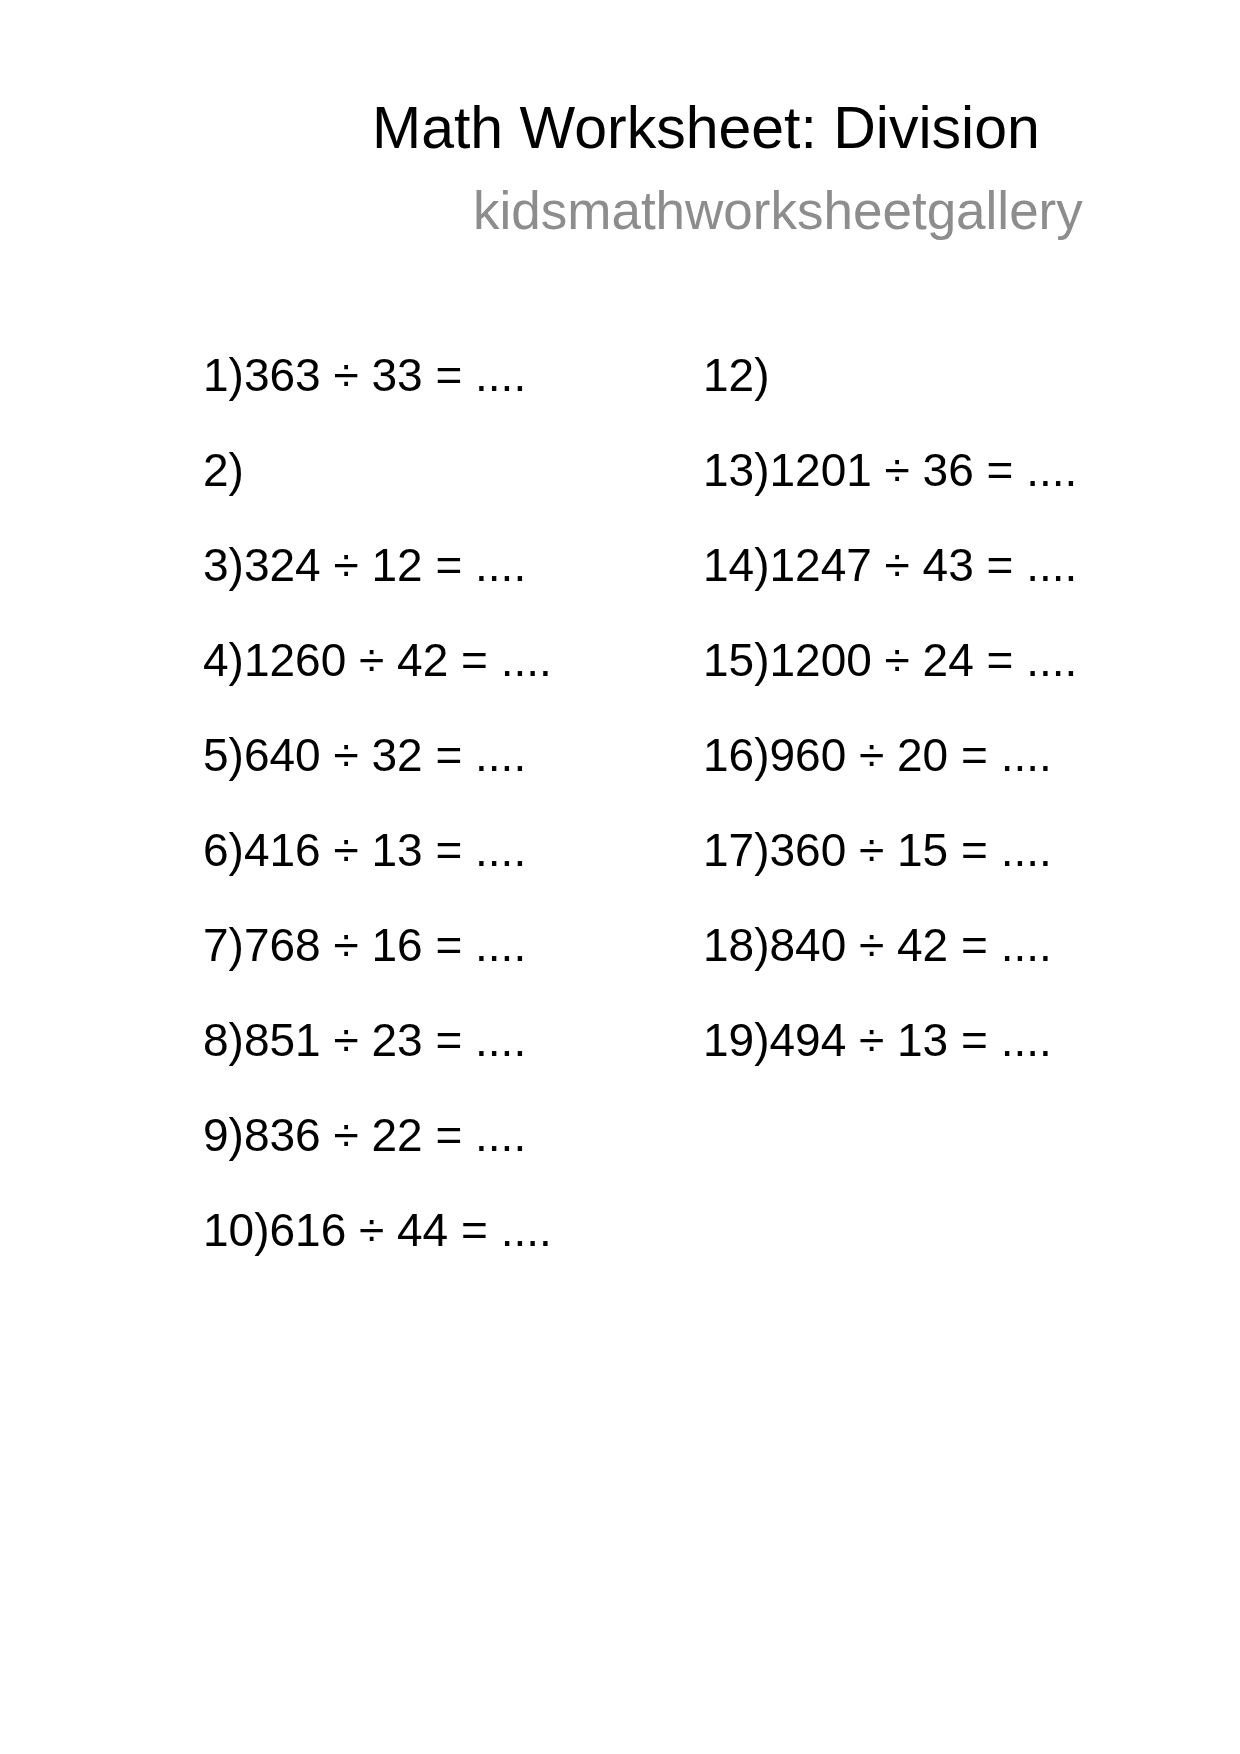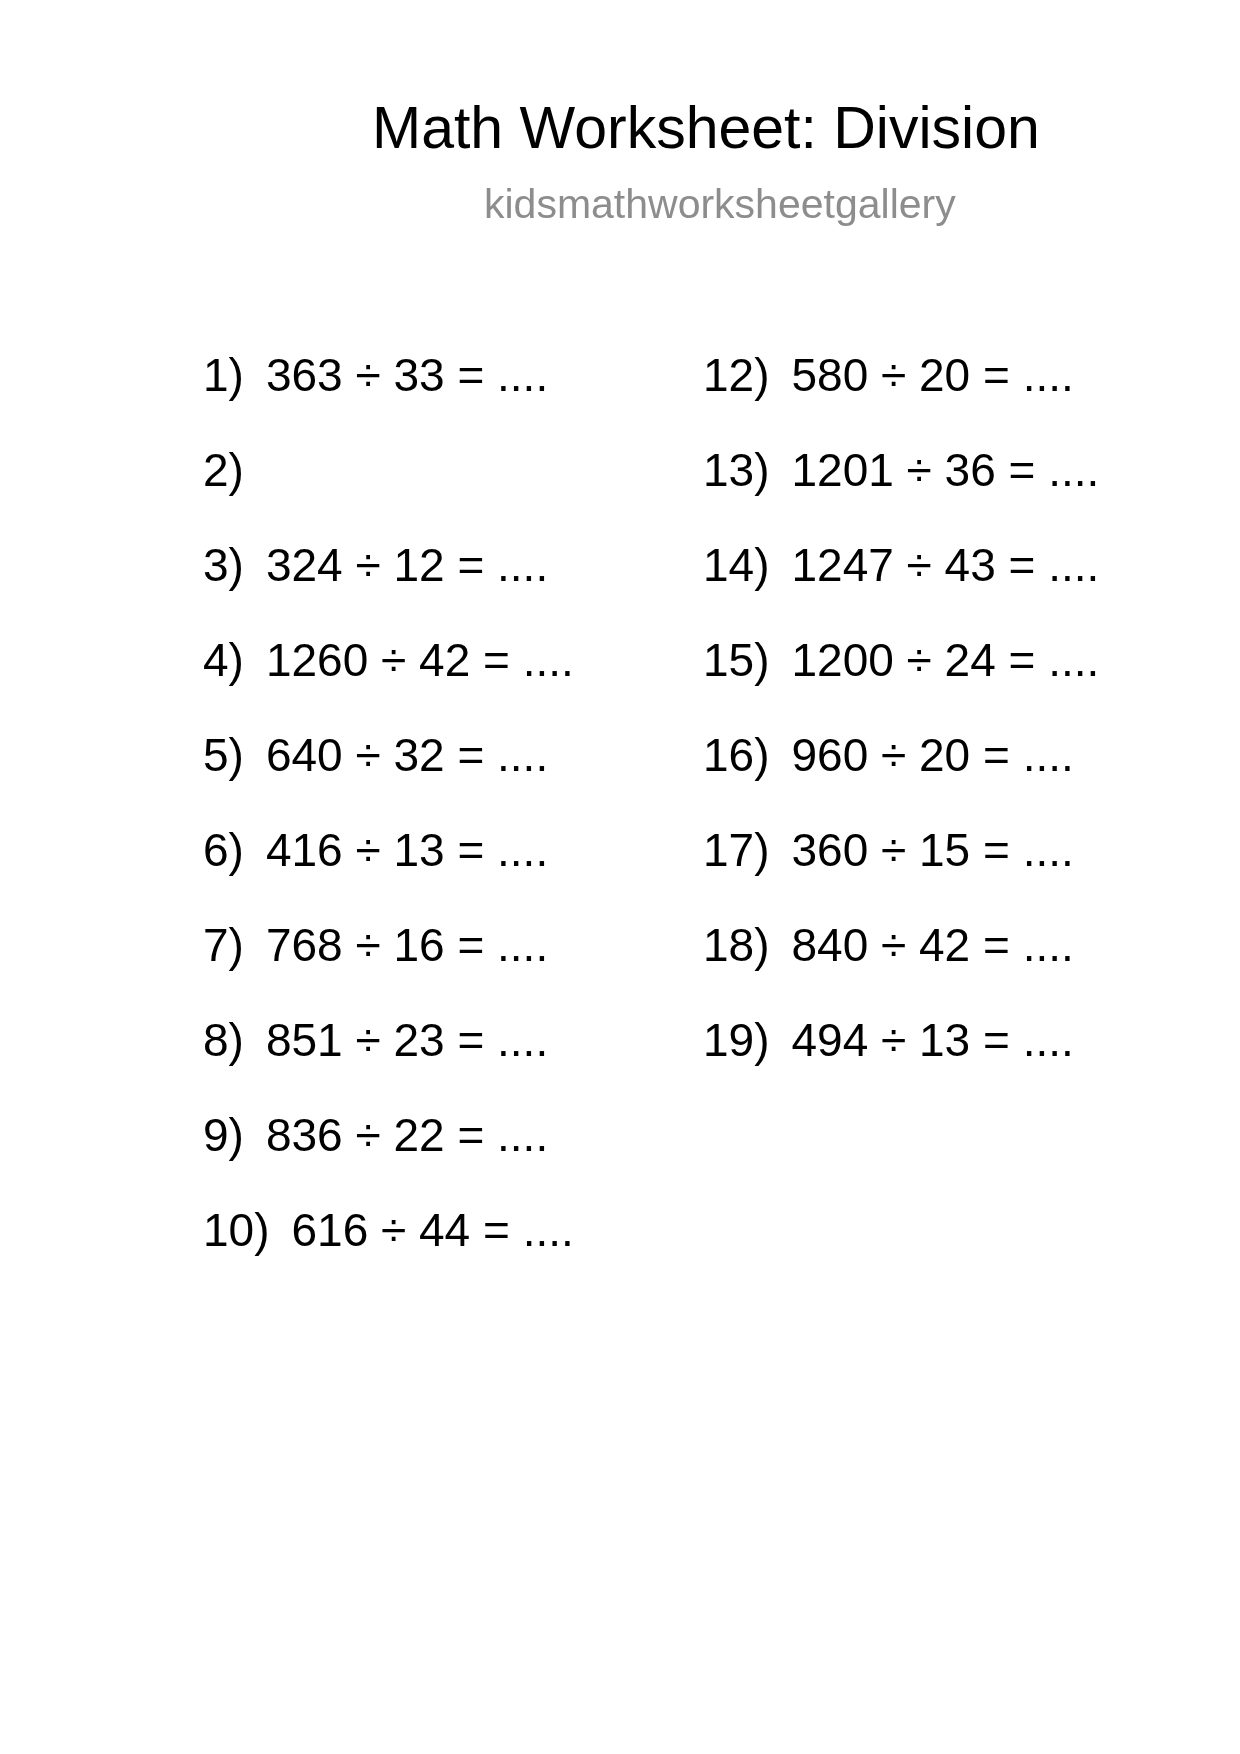--- a/index.html
+++ b/index.html
@@ -25,23 +25,23 @@
     position: absolute;
     left: 372px;
     top: 99px;
     font-size: 59px;
     line-height: 1;
     color: var(--title-text);
     white-space: nowrap;
   }
   .subtitle {
     position: absolute;
-    left: 484px;
+    left: 473px;
     top: 184px;
-    font-size: 41px;
+    font-size: 53px;
     line-height: 1;
     color: var(--subtitle-text);
     white-space: nowrap;
   }
   .problem-col {
     position: absolute;
     top: 327px;
     display: flex;
     flex-direction: column;
   }
@@ -49,21 +49,21 @@
   .problem-col.right { left: 703px; }
   .problem-row {
     height: 95px;
     display: flex;
     align-items: center;
     font-size: 46px;
     color: var(--problem-text);
     white-space: nowrap;
   }
   .problem-row .num { display: inline-block; }
-  .problem-row .expr { display: inline-block; margin-left: 22px; }
+  .problem-row .expr { display: inline-block; }
 </style>
 </head>
 <body>
 
 <div class="page">
 
   <div class="title">Math Worksheet: Division</div>
 
   <div class="subtitle">kidsmathworksheetgallery</div>
 
@@ -105,21 +105,20 @@
   </div>
       <div class="problem-row">
     <span class="num">10)</span>
     <span class="expr">616 ÷ 44 = ....</span>
   </div>
     </div>
 
   <div class="problem-col right">
       <div class="problem-row">
     <span class="num">12)</span>
-    <span class="expr">580 ÷ 20 = ....</span>
   </div>
       <div class="problem-row">
     <span class="num">13)</span>
     <span class="expr">1201 ÷ 36 = ....</span>
   </div>
       <div class="problem-row">
     <span class="num">14)</span>
     <span class="expr">1247 ÷ 43 = ....</span>
   </div>
       <div class="problem-row">

